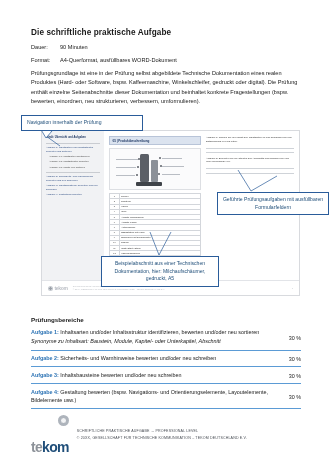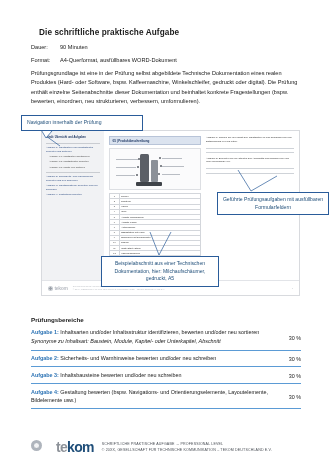--- a/index.html
+++ b/index.html
@@ -5,21 +5,21 @@
   html,body{margin:0;padding:0;}
   body{
     width:331px;height:468px;background:#ffffff;
     font-family:"Liberation Sans", sans-serif;
     color:#1a1a1a;overflow:hidden;position:relative;
   }
   .page{position:absolute;inset:0;}
 
   
   .content{position:absolute;left:31px;top:28px;width:270px;}
-  .doc-title{font-size:8.2px;font-weight:bold;letter-spacing:.1px;margin:0 0 7px 8px;}
+  .doc-title{font-size:8.2px;font-weight:bold;letter-spacing:.1px;margin:0 0 7px 0;}
   .meta-row{display:flex;font-size:5.6px;margin-bottom:6px;line-height:1.2;}
   .meta-label{width:29px;flex:none;}
   .meta-val{flex:1;}
   .intro{font-size:5.6px;line-height:1.62;margin-top:2px;}
 
   
   .callout{
     position:absolute;border:0.7px solid #2a5c9a;background:#ffffff;
     color:#1f4e79;font-size:5.1px;line-height:1.5;text-align:center;
     padding:3px 4px;box-sizing:border-box;z-index:6;
@@ -88,21 +88,21 @@
     border-bottom:0.7px solid #5b9bd5;padding:1px 0 3.5px 0;margin-bottom:3.5px;gap:6px;
   }
   .pb-row:first-of-type{border-top:0.7px solid #5b9bd5;padding-top:3px;}
   .pb-txt{flex:1;font-size:5.4px;line-height:1.45;}
   .pb-key{color:#2e74b5;font-weight:bold;}
   .pb-syn{font-style:italic;display:block;margin-top:1.5px;}
   .pb-pct{width:24px;flex:none;text-align:right;font-size:5.4px;align-self:center;}
 
   
   .foot{position:absolute;left:31px;right:24px;bottom:14px;display:flex;align-items:center;gap:8px;}
-  .logo{display:flex;align-items:flex-start;gap:14px;}
+  .logo{display:flex;align-items:flex-end;gap:14px;flex-direction:column;}
   .logo .flower{width:11px;height:11px;border-radius:50%;
     background:radial-gradient(circle at 50% 50%, #7f8790 0 30%, #aeb4bc 32% 100%);position:relative;}
   .logo .flower:after{content:"";position:absolute;left:3px;top:3px;width:5px;height:5px;
     border-radius:50%;background:#f2f3f5;}
   .logo .word{font-size:14px;font-weight:bold;letter-spacing:-.7px;line-height:1;}
   .logo .word .te{color:#8d9299;}
   .logo .word .kom{color:#1f4e79;}
   .foot-txt{font-size:3.6px;line-height:1.75;color:#4a4f56;letter-spacing:.15px;}
 </style>
 </head>

